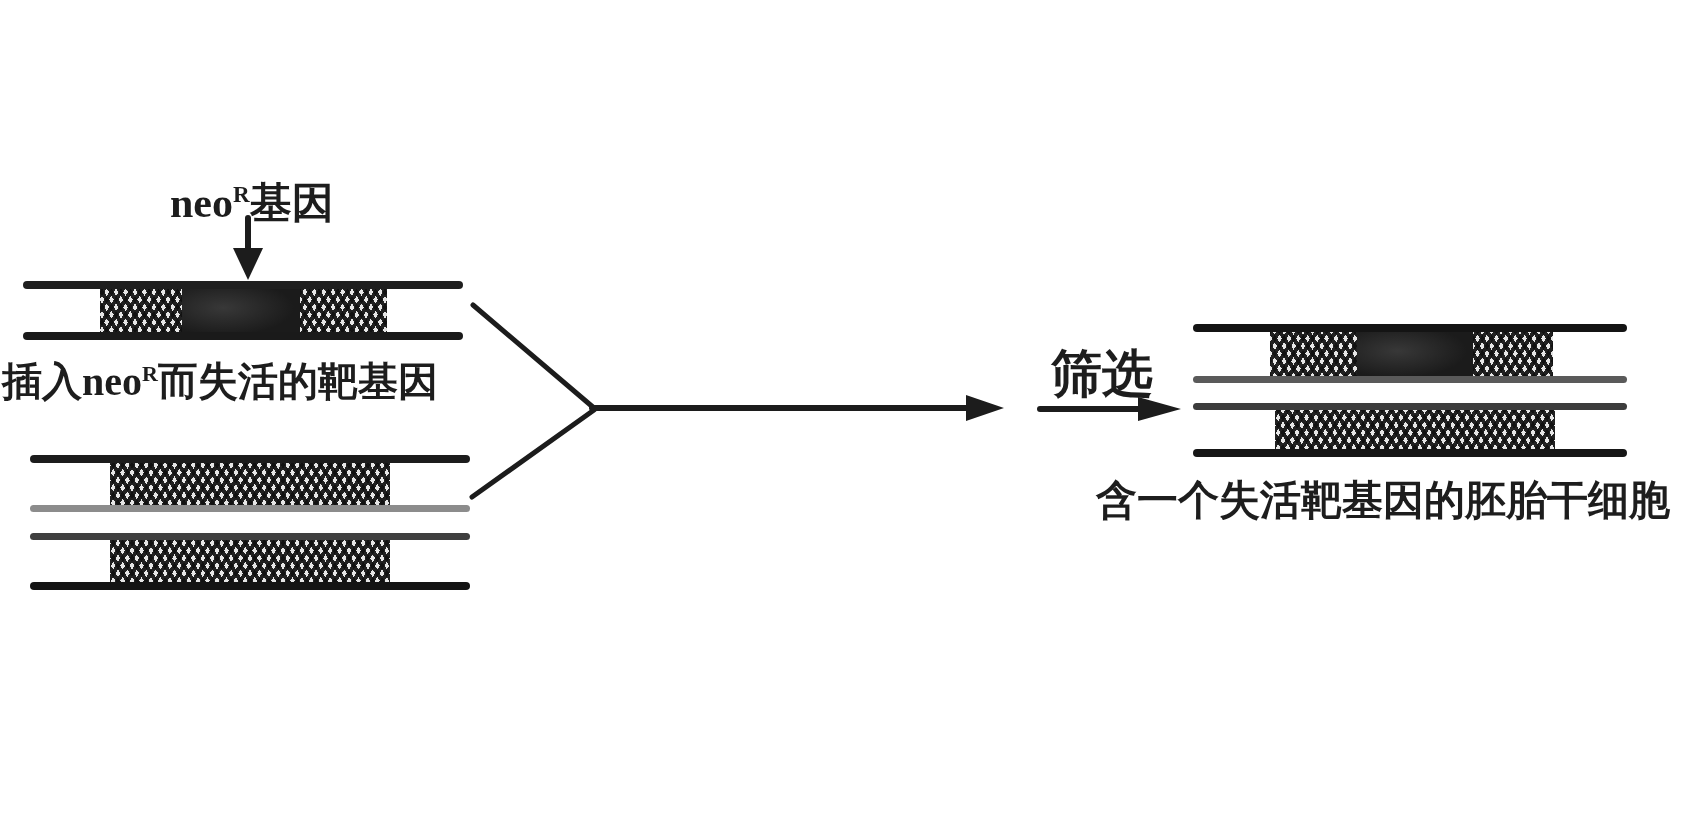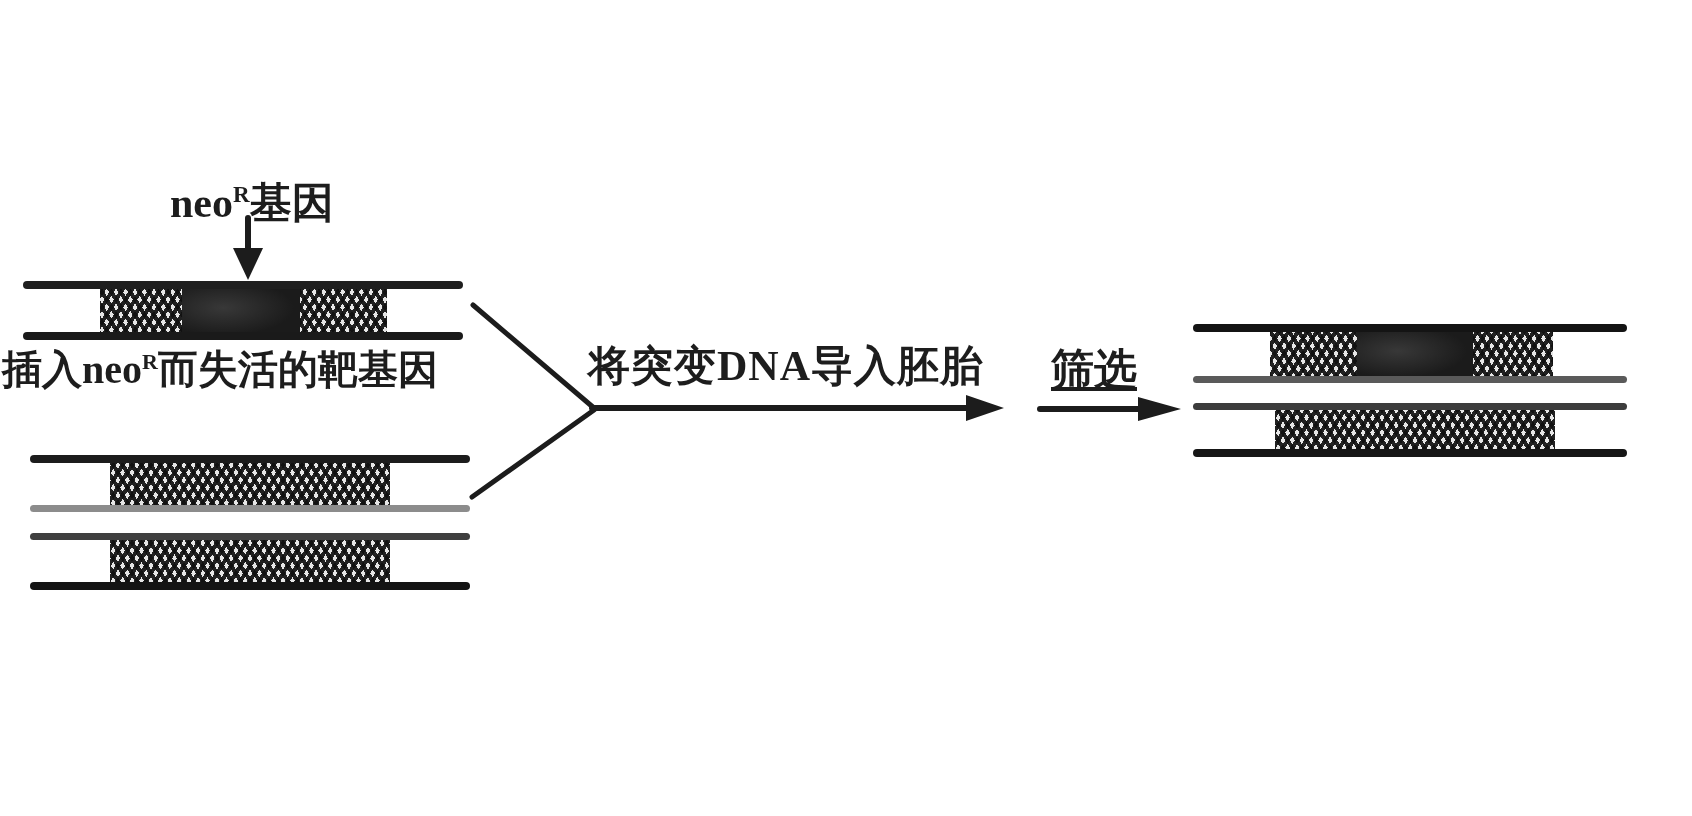--- a/index.html
+++ b/index.html
@@ -87,46 +87,46 @@
 
   <div class="lbl" style="left:170px; top:180px; font-size:42px;"><span>neo</span><sup>R</sup><span>基因</span></div>
 
   <div class="gene-bar" style="left:23px; top:281px; width:440px; height:59px;">
     <div class="hatch" style="left:77px; top:2px; width:287px; height:55px;"></div>
     <div class="insert" style="left:159px; top:2px; width:118px; height:55px;"></div>
     <div class="strand" style="top:0; height:8px; background:#1f1f1f;"></div>
     <div class="strand" style="bottom:0; height:8px; background:#1a1a1a;"></div>
   </div>
 
-  <div class="lbl" style="left:2px; top:348px; font-size:40px;"><span>插入neo</span><sup>R</sup><span>而失活的靶基因</span></div>
+  <div class="lbl" style="left:2px; top:360px; font-size:40px;"><span>插入neo</span><sup>R</sup><span>而失活的靶基因</span></div>
 
   <div class="gene-bar" style="left:30px; top:455px; width:440px; height:57px;">
     <div class="hatch" style="left:80px; top:3px; width:280px; height:51px;"></div>
     <div class="strand" style="top:0; height:8px; background:#1c1c1c;"></div>
     <div class="strand" style="bottom:0; height:7px; background:#8c8c8c;"></div>
   </div>
 
   <div class="gene-bar" style="left:30px; top:533px; width:440px; height:57px;">
     <div class="hatch" style="left:80px; top:3px; width:280px; height:51px;"></div>
     <div class="strand" style="top:0; height:7px; background:#3f3f3f;"></div>
     <div class="strand" style="bottom:0; height:8px; background:#141414;"></div>
   </div>
 
 
-  <div class="lbl" style="left:588px; top:343px; font-size:42px; letter-spacing:1px;">将突变DNA导入胚胎</div>
 
-  <div class="lbl" style="left:1051px; top:346px; font-size:43px;text-decoration:underline;">筛选</div>
+  <div class="lbl" style="left:1051px; top:346px; font-size:51px;">筛选</div>
 
   <div class="gene-bar" style="left:1193px; top:324px; width:434px; height:59px;">
     <div class="hatch" style="left:77px; top:3px; width:283px; height:53px;"></div>
     <div class="insert" style="left:164px; top:3px; width:116px; height:53px;"></div>
     <div class="strand" style="top:0; height:8px; background:#141414;"></div>
     <div class="strand" style="bottom:0; height:7px; background:#5a5a5a;"></div>
   </div>
 
   <div class="gene-bar" style="left:1193px; top:403px; width:434px; height:54px;">
     <div class="hatch" style="left:82px; top:3px; width:280px; height:48px;"></div>
     <div class="strand" style="top:0; height:7px; background:#3c3c3c;"></div>
     <div class="strand" style="bottom:0; height:8px; background:#161616;"></div>
   </div>
 
+  <div class="lbl" style="left:1096px; top:478px; font-size:41px;">含一个失活靶基因的胚胎干细胞</div>
 
 </div>
 
 </body></html>

